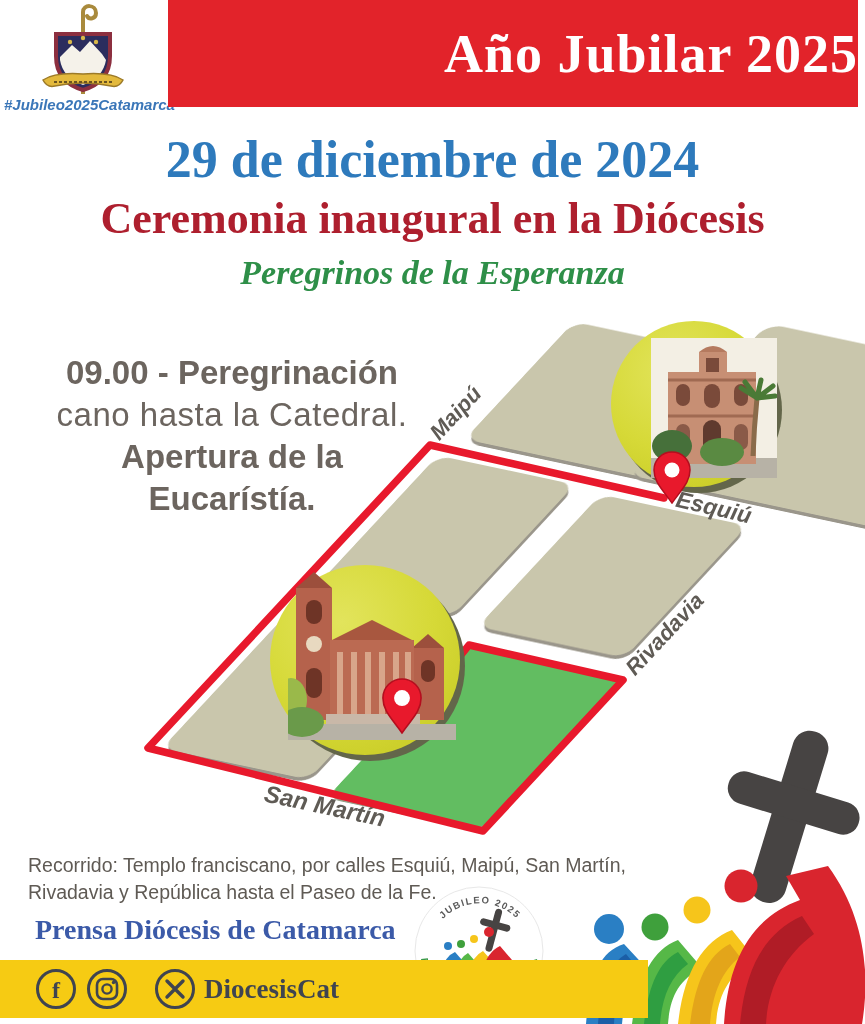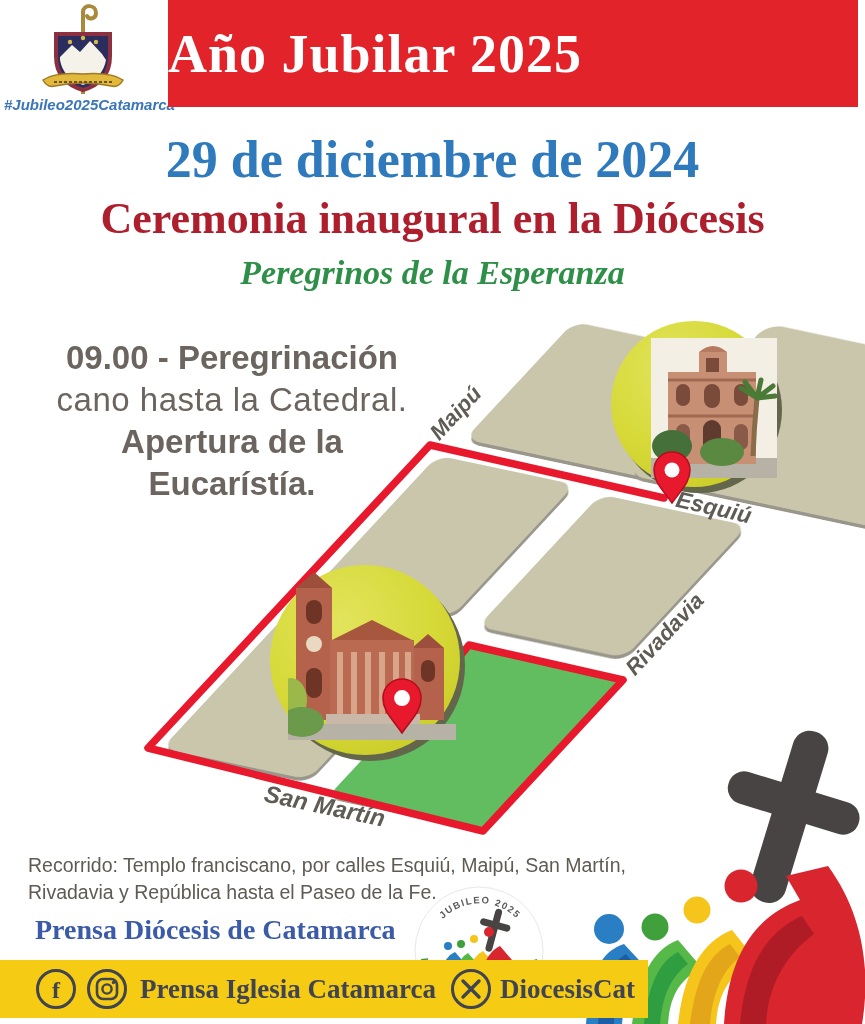--- a/index.html
+++ b/index.html
@@ -2,37 +2,37 @@
 <html><head>
 <meta charset="utf-8">
 <style>
   html,body{margin:0;padding:0;background:#ffffff;}
   body{width:865px;height:1024px;position:relative;overflow:hidden;
        font-family:"Liberation Sans",sans-serif;}
   .abs{position:absolute;}
 
   
   #banner{left:168px;top:0;width:690px;height:107px;background:#e2232a;
-          display:flex;align-items:center;justify-content:flex-start;}
+          display:flex;align-items:center;justify-content:flex-end;}
   #banner .t{color:#ffffff;font-family:"Liberation Serif",serif;font-weight:700;
              font-size:54px;letter-spacing:1px;}
   #hashtag{left:4px;top:96px;width:170px;text-align:center;color:#3a76b8;
            font-style:italic;font-weight:700;font-size:15px;}
 
   
   .ctr{left:0;width:865px;text-align:center;}
   #date{top:130px;color:#2e7abc;font-family:"Liberation Serif",serif;
         font-weight:700;font-size:52px;}
   #title{top:193px;color:#ae1f2e;font-family:"Liberation Serif",serif;
          font-weight:700;font-size:44px;}
   #subtitle{top:254px;color:#2e8f48;font-family:"Liberation Serif",serif;
             font-weight:700;font-style:italic;font-size:34px;}
 
   
-  #schedule{left:12px;top:337px;width:440px;text-align:center;color:#6c655f;
+  #schedule{left:12px;top:352px;width:440px;text-align:center;color:#6c655f;
             font-size:33px;line-height:42px;}
   #schedule .light{font-weight:400;letter-spacing:.5px;}
   #schedule .bold{font-weight:700;}
   #schedule .time{font-weight:800;}
 
   
   #recorrido{left:28px;top:852px;width:672px;color:#5f5a54;font-size:19.5px;
              line-height:27px;font-weight:400;}
   #press{left:35px;top:914px;color:#3b5aa8;font-family:"Liberation Serif",serif;
          font-weight:700;font-size:28px;}
@@ -266,21 +266,20 @@
     <text x="21" y="30" text-anchor="middle" font-family="Liberation Serif,serif" font-size="24" font-weight="700" fill="#3f4450">f</text>
   </svg>
   <span style="width:9px"></span>
   <svg width="42" height="42" viewBox="0 0 42 42">
     <circle cx="21" cy="21" r="18.5" fill="none" stroke="#3f4450" stroke-width="3"></circle>
     <rect x="11" y="11" width="20" height="20" rx="6" fill="none" stroke="#3f4450" stroke-width="2.6"></rect>
     <circle cx="21" cy="21" r="4.6" fill="none" stroke="#3f4450" stroke-width="2.4"></circle>
     <circle cx="27.5" cy="14.5" r="1.7" fill="#3f4450"></circle>
   </svg>
   <span style="width:12px"></span>
-  <span class="label">Prensa Iglesia Catamarca</span>
   <span style="width:14px"></span>
   <svg width="42" height="42" viewBox="0 0 42 42">
     <circle cx="21" cy="21" r="18.5" fill="none" stroke="#3f4450" stroke-width="3"></circle>
     <path d="M13,13 L29,29 M29,13 L13,29" stroke="#3f4450" stroke-width="3.4" stroke-linecap="round"></path>
   </svg>
   <span style="width:8px"></span>
   <span class="label">DiocesisCat</span>
 </div>
 
 </body></html>

